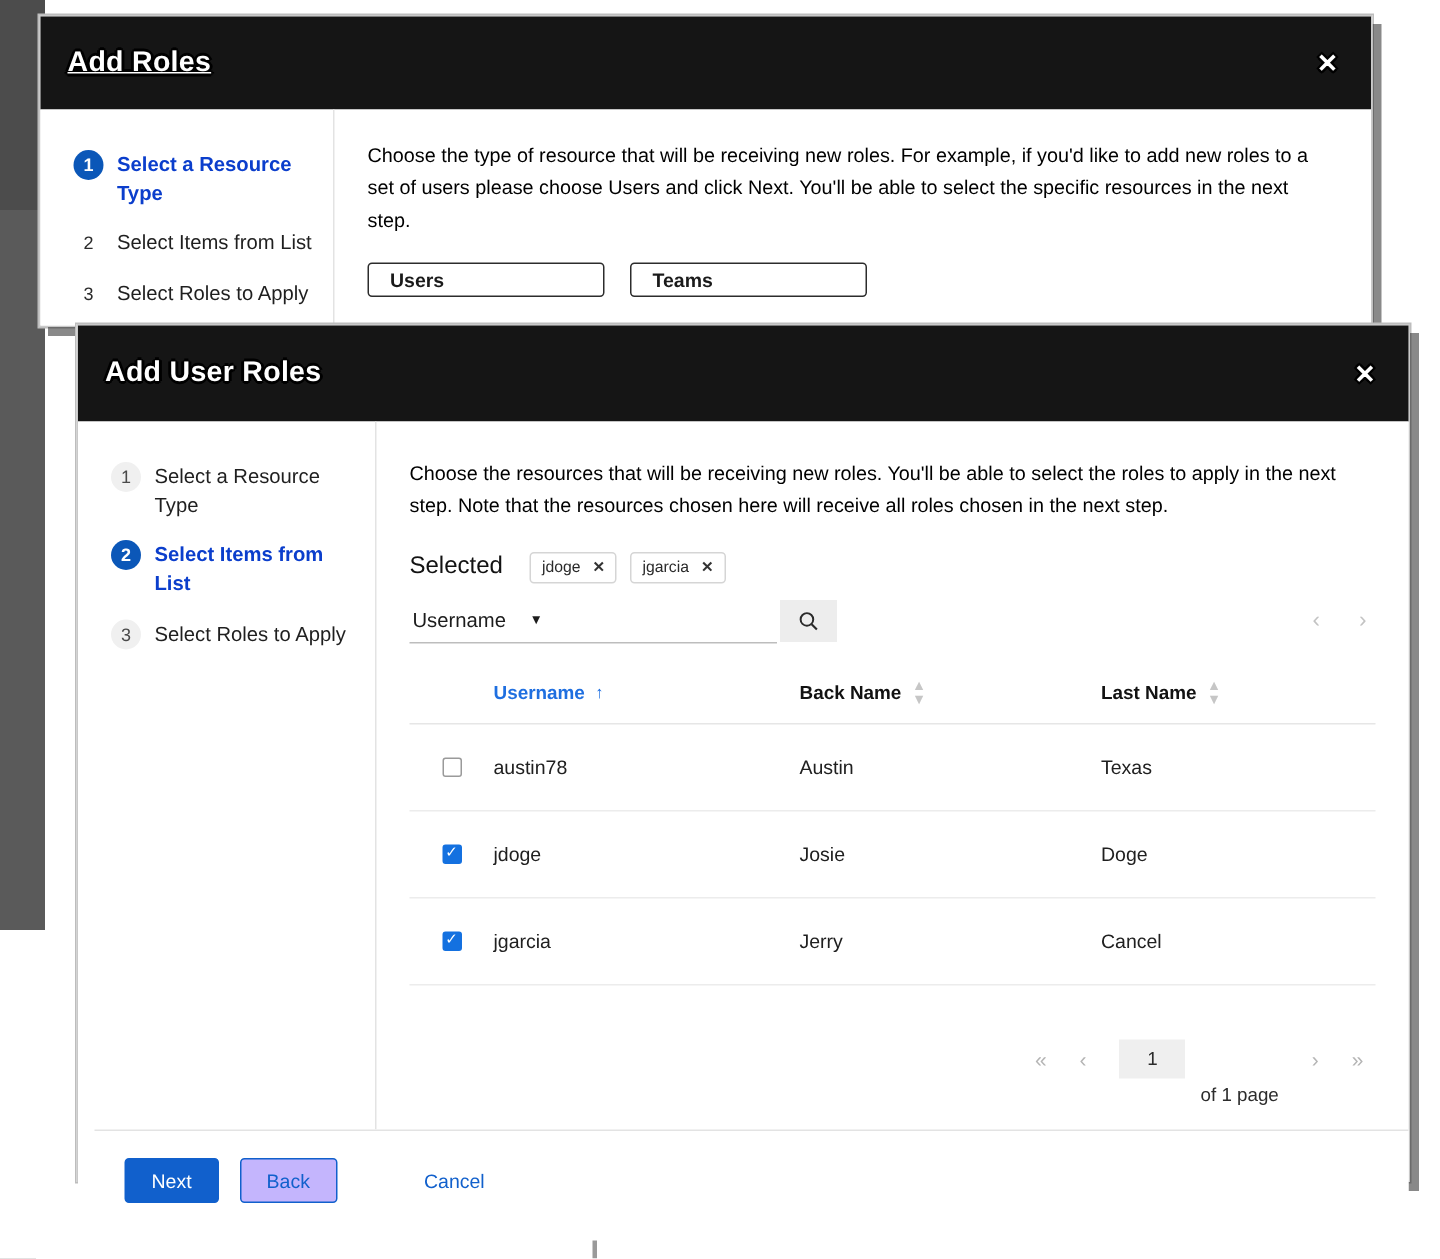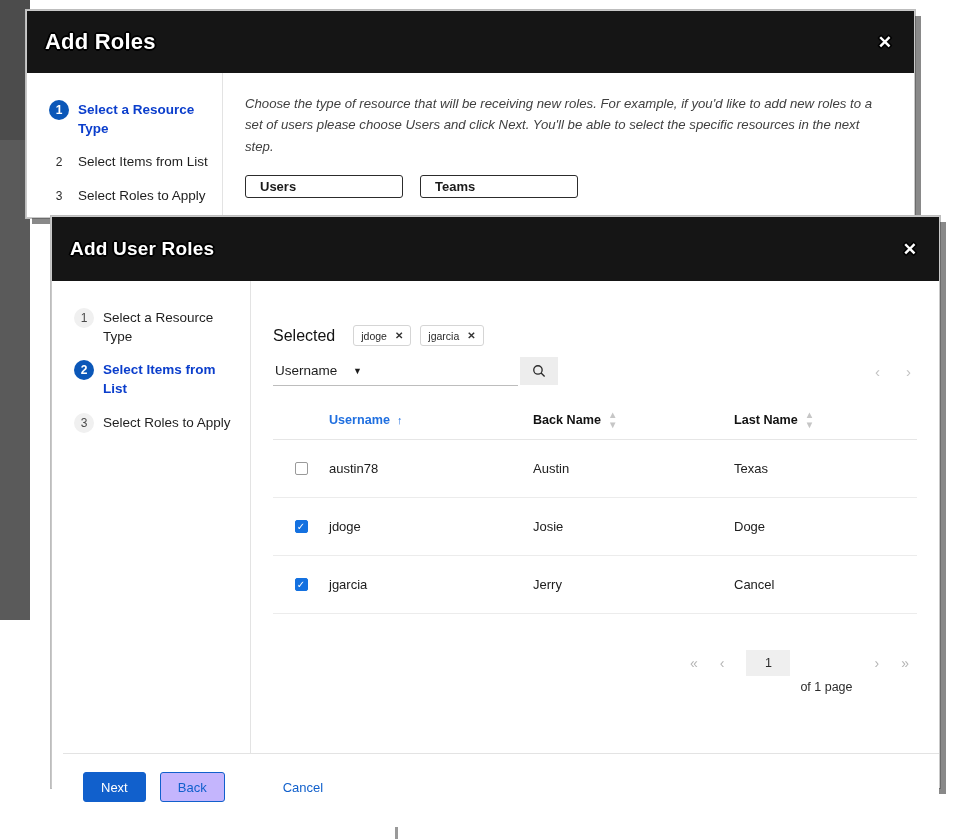--- a/index.html
+++ b/index.html
@@ -78,39 +78,39 @@
     color: #4a4a4a;
     background: #f0f0f0;
   }
   .step-num.plain { background: transparent; color: #2b2b2b; }
   .step-num.active { background: #0b57b8; color: #fff; font-weight: bold; }
   .step-label { font-size: 13.5px; color: #1f1f1f; line-height: 1.42; }
   .step-label.active { color: #0b3ecc; font-weight: bold; }
 
   .wizard-content { flex: 1 1 auto; padding: 20px 26px 10px 22px; }
   .intro-text {
-    font-size: 13.2px; color: #404040; line-height: 1.62; margin: 0 0 18px 0; font-style: italic;
+    font-size: 13.2px; color: #000000; line-height: 1.62; margin: 0 0 18px 0;
   }
 
   .resource-btns { display: flex; gap: 17px; }
   .resource-btn {
     width: 158px; height: 23px;
     border: 1px solid #2c2c2c;
     border-radius: 3px;
     background: #fff;
     display: flex; align-items: center;
     padding-left: 14px;
     font-size: 13px; font-weight: bold; color: #1a1a1a;
     cursor: pointer;
   }
 
   
   #dlg-roles { left: 26px; top: 10px; width: 889px; height: 208px; }
   #dlg-roles .dialog-header { height: 62px; }
-  #dlg-roles .dialog-title { font-size: 22px; }
+  #dlg-roles .dialog-title { font-size: 19px; text-decoration: underline; }
   #dlg-roles .close-btn { font-size: 17px; }
   #dlg-roles .dialog-body { height: 144px; }
   #dlg-roles .wizard-nav { width: 196px; }
 
   
   #dlg-user-roles { left: 51px; top: 216px; width: 889px; height: 572px; }
   #dlg-user-roles .dialog-header { height: 64px; padding-left: 18px; }
   #dlg-user-roles .dialog-title { font-size: 19px; }
   #dlg-user-roles .close-btn { font-size: 17px; }
   #dlg-user-roles .dialog-body { height: 539px; flex-direction: column; }
@@ -317,20 +317,21 @@
             <span class="step-num active">2</span>
             <span class="step-label active">Select Items from List</span>
           </div>
           <div class="wizard-step">
             <span class="step-num">3</span>
             <span class="step-label">Select Roles to Apply</span>
           </div>
         </div>
 
         <div class="wizard-content">
+          <p class="intro-text">Choose the resources that will be receiving new roles. You'll be able to select the roles to apply in the next step. Note that the resources chosen here will receive all roles chosen in the next step.</p>
 
           <div class="selected-row">
             <span class="selected-label">Selected</span>
             <div class="chips">
               <span class="chip">
                 <span>jdoge</span>
                 <span class="chip-x">✕</span>
               </span>
               <span class="chip">
                 <span>jgarcia</span>

